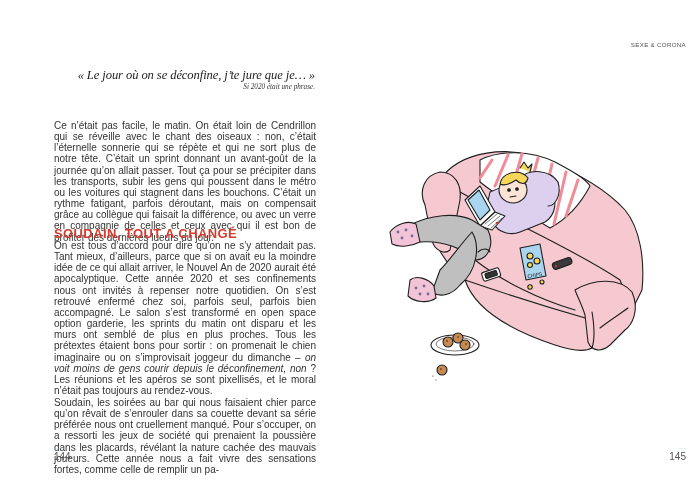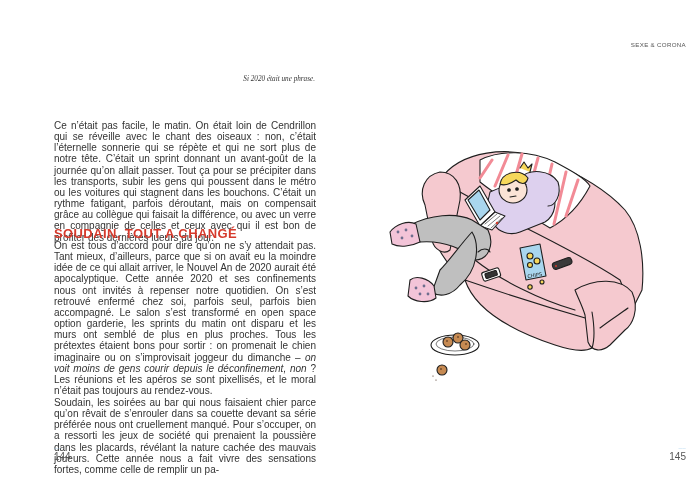--- a/index.html
+++ b/index.html
@@ -18,21 +18,21 @@
     }
 
     .epigraph {
       position: absolute; top: 68px; left: 60px; width: 255px; text-align: right;
     }
     .epigraph-quote {
       font-family: "Liberation Serif", serif; font-style: italic; font-size: 12.6px;
       color: #222; white-space: nowrap; letter-spacing: -0.1px;
     }
     .epigraph-source {
-      margin-top: 7px; font-family: "Liberation Serif", serif; font-style: italic; font-size: 7.2px; color: #333;
+      margin-top: 0; font-family: "Liberation Serif", serif; font-style: italic; font-size: 7.2px; color: #333;
     }
 
     .body-text {
       position: absolute; left: 54px; width: 262px;
       font-family: Liberation Sans, sans-serif; font-size: 10px; line-height: 11.15px;
       text-align: justify; color: #333; hyphens: manual;
     }
     .para1 { top: 120px; }
     .para2 { top: 240px; }
     .para3 { top: 397px; }
@@ -50,20 +50,21 @@
     .folio-label { font-size: 3.5px; color: #8fc3e6; letter-spacing: 0.3px; height: 5px; }
     .folio-number { font-size: 10px; color: #555; }
 
     .illustration { position: absolute; left: 20px; top: 120px; width: 290px; height: 270px; }
   </style>
 </head>
 <body>
 
 <div class="page page-left">
   <div class="epigraph">
+    <div class="epigraph-quote">« Le jour où on se déconfine, j’te jure que je… »</div>
     <div class="epigraph-source">Si 2020 était une phrase.</div>
   </div>
 
   <p class="body-text para1" style="margin:0">Ce n’était pas facile, le matin. On était loin de Cendrillon qui se réveille avec le chant des oiseaux : non, c’était l’éternelle sonnerie qui se répète et qui ne sort plus de notre tête. C’était un sprint donnant un avant-goût de la journée qu’on allait passer. Tout ça pour se précipiter dans les transports, subir les gens qui poussent dans le métro ou les voitures qui stagnent dans les bouchons. C’était un rythme fatigant, parfois déroutant, mais on compensait grâce au collègue qui faisait la différence, ou avec un verre en compagnie de celles et ceux avec qui il est bon de profiter des dernières lueurs du jour.</p>
 
   <div class="section-heading">SOUDAIN, TOUT A CHANGÉ</div>
 
   <p class="body-text para2" style="margin:0"><span>On est tous d’accord pour dire qu’on ne s’y attendait pas. Tant mieux, d’ailleurs, parce que si on avait eu la moindre idée de ce qui allait arriver, le Nouvel An de 2020 aurait été apocalyptique. Cette année 2020 et ses confinements nous ont invités à repenser notre quotidien. On s’est retrouvé enfermé chez soi, parfois seul, parfois bien accompagné. Le salon s’est transformé en open space option garderie, les sprints du matin ont disparu et les murs ont semblé de plus en plus proches. Tous les prétextes étaient bons pour sortir : on promenait le chien imaginaire ou on s’improvisait joggeur du dimanche – </span><em>on voit moins de gens courir depuis le déconfinement, non</em><span> ? Les réunions et les apéros se sont pixellisés, et le moral n’était pas toujours au rendez-vous.</span></p>
 
   <p class="body-text para3" style="margin:0">Soudain, les soirées au bar qui nous faisaient chier parce qu’on rêvait de s’enrouler dans sa couette devant sa série préférée nous ont cruellement manqué. Pour s’occuper, on a ressorti les jeux de société qui prenaient la poussière dans les placards, révélant la nature cachée des mauvais joueurs. Cette année nous a fait vivre des sensations fortes, comme celle de remplir un pa-</p>

